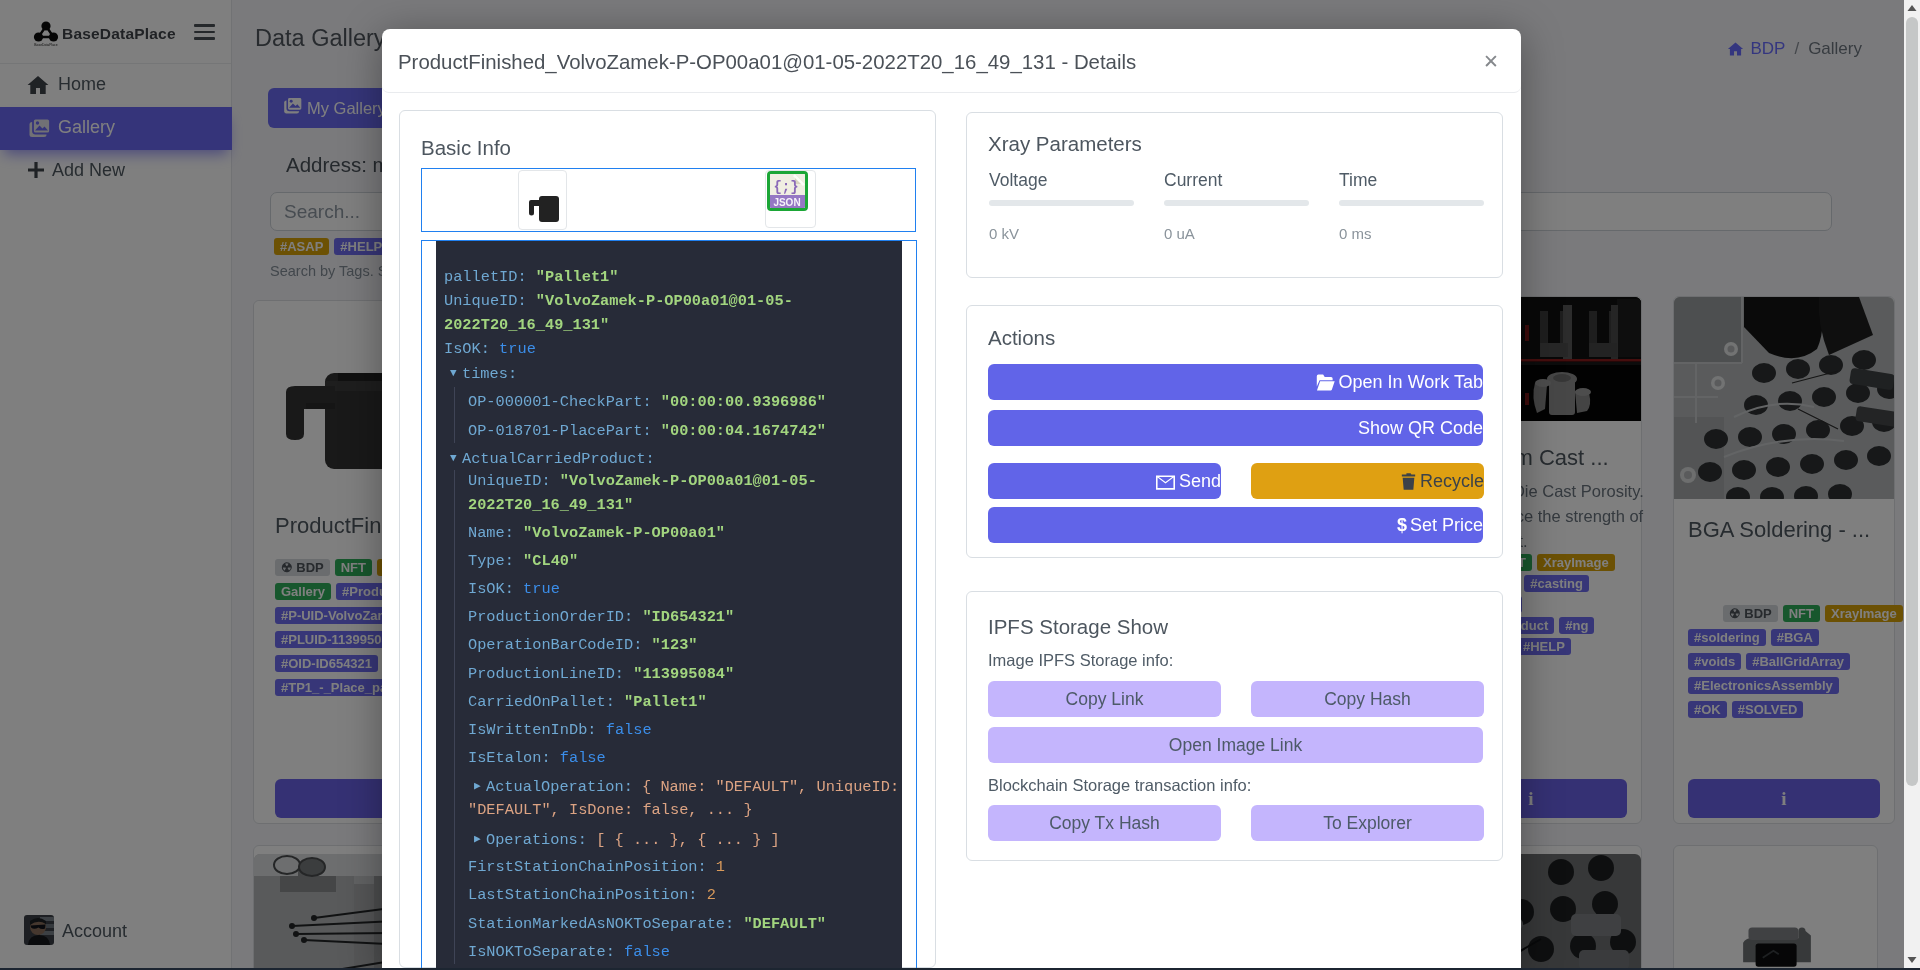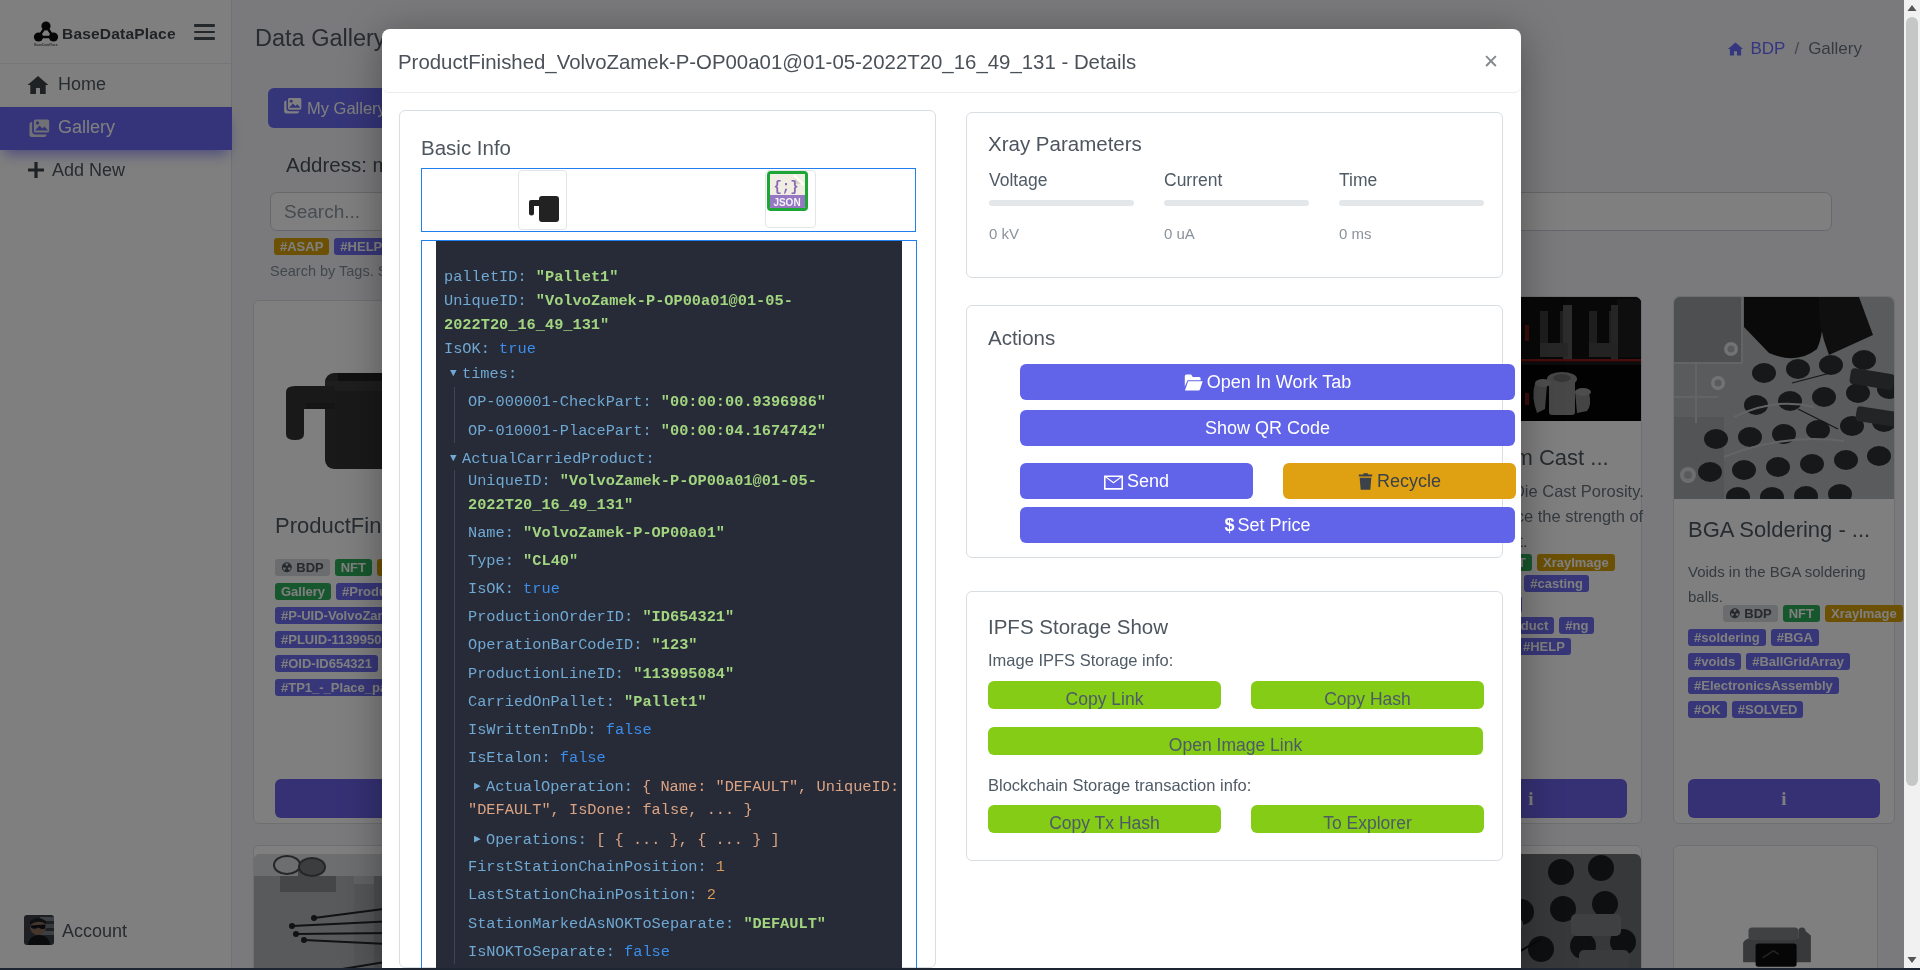--- a/index.html
+++ b/index.html
@@ -80,23 +80,23 @@
 .jgroup { border-left:1px solid #3f4456; margin-left:10px; padding-left:13px; }
 .jgroup1 { padding-top:4.6px; }
 
 
 #card-xray { left:584px; top:83px; width:537px; height:166px; }
 #card-actions { left:584px; top:276px; width:537px; height:253px; }
 #card-ipfs { left:584px; top:562px; width:537px; height:270px; }
 .xlabel { position:absolute; font-size:17.5px; color:#4f5b66; }
 .xbar { position:absolute; width:145px; height:6px; border-radius:3px; background:#e3e7ea; }
 .xval { position:absolute; font-size:15px; color:#8a939b; }
-.abtn { position:absolute; height:36px; border-radius:6px; background:#6164e8; color:#fff; font-size:18px; font-weight:500; text-align:center; line-height:36px;margin-left:32px; }
+.abtn { position:absolute; height:36px; border-radius:6px; background:#6164e8; color:#fff; font-size:18px; font-weight:500; text-align:right; line-height:36px; }
 .abtn.amber { background:#dfa012; color:#3c4249; }
-.gbtn { position:absolute; height:28px; border-radius:6px; background:#84cc16; color:#4d5a68; font-size:17.5px; font-weight:500; text-align:center; line-height:36px; }
+.gbtn { position:absolute; height:36px; border-radius:6px; background:#c4b5fd; color:#4d5a68; font-size:17.5px; font-weight:500; text-align:center; line-height:36px; }
 .iplabel { position:absolute; left:21px; font-size:16.5px; color:#4f5b66; }
 svg { display:block; }
 .icw { display:inline-block; vertical-align:-3px; margin-right:4px; }
 </style>
 </head>
 <body>
 
 <div id="sidebar">
   <div class="brandrow">
     <svg class="abs" style="left:33px;top:20px" width="26" height="28" viewBox="0 0 26 28">
@@ -273,21 +273,20 @@
       <circle cx="57" cy="52" r="7" fill="#e4e6e6"></circle>
         <circle cx="57" cy="52" r="3.5" fill="#b4b7b9"></circle>
       <circle cx="44" cy="86" r="7" fill="#e4e6e6"></circle>
         <circle cx="44" cy="86" r="3.5" fill="#b4b7b9"></circle>
       <circle cx="14" cy="178" r="8" fill="#dadcdc"></circle>
         <circle cx="14" cy="178" r="4" fill="#b4b7b9"></circle>
       <path d="M118 86 l46 -12 M124 112 l40 20" stroke="#2a2a2a" stroke-width="1.2"></path>
     </svg>
   </div>
   <div class="ctitle" style="top:220px;left:14px;">BGA Soldering - ...</div>
-  <div class="cdesc" style="top:262px;left:14px;font-size:15px;line-height:25px;">Voids in the BGA soldering<br>balls.</div>
   <div class="crow" style="top:308px;left:14px;margin-left:35px;"><span class="badge b-gray">☢ BDP</span><span class="badge b-green">NFT</span><span class="badge b-amber">XrayImage</span></div>
   <div class="crow" style="top:332px;left:14px;"><span class="badge b-ind">#soldering</span><span class="badge b-ind">#BGA</span></div>
   <div class="crow" style="top:356px;left:14px;"><span class="badge b-ind">#voids</span><span class="badge b-ind">#BallGridArray</span></div>
   <div class="crow" style="top:380px;left:14px;"><span class="badge b-ind">#ElectronicsAssembly</span></div>
   <div class="crow" style="top:404px;left:14px;"><span class="badge b-ind">#OK</span><span class="badge b-ind">#SOLVED</span></div>
   <div class="cbtn" style="top:482px;left:14px;right:14px;">i</div>
 </div>
 
 <div class="card" style="left:253px;top:845px;width:582px;height:125px;border-radius:6px 6px 0 0;">
   <div class="cardimg" style="top:8px;height:117px;">
@@ -400,21 +399,21 @@
       </div>
     </div>
     <div id="jsonwrap">
         <div id="jsonpanel">
       <div><span class="k">palletID:</span> <span class="s">"Pallet1"</span></div>
       <div><span class="k">UniqueID:</span> <span class="s">"VolvoZamek-P-OP00a01@01-05-2022T20_16_49_131"</span></div>
       <div><span class="k">IsOK:</span> <span class="b">true</span></div>
       <div><span class="ar">▼</span><span class="k">times:</span></div>
       <div class="jgroup jgroup1">
         <div><span class="k">OP-000001-CheckPart:</span> <span class="s">"00:00:00.9396986"</span></div>
-        <div><span class="k">OP-010001-PlacePart:</span> <span class="s">"00:00:04.1674742"</span></div>
+        <div><span class="k">OP-018701-PlacePart:</span> <span class="s">"00:00:04.1674742"</span></div>
       </div>
       <div><span class="ar">▼</span><span class="k">ActualCarriedProduct:</span></div>
       <div class="jgroup jgroup2">
         <div><span class="k">UniqueID:</span> <span class="s">"VolvoZamek-P-OP00a01@01-05-2022T20_16_49_131"</span></div>
         <div><span class="k">Name:</span> <span class="s">"VolvoZamek-P-OP00a01"</span></div>
         <div><span class="k">Type:</span> <span class="s">"CL40"</span></div>
         <div><span class="k">IsOK:</span> <span class="b">true</span></div>
         <div><span class="k">ProductionOrderID:</span> <span class="s">"ID654321"</span></div>
         <div><span class="k">OperationBarCodeID:</span> <span class="s">"123"</span></div>
         <div><span class="k">ProductionLineID:</span> <span class="s">"113995084"</span></div>

